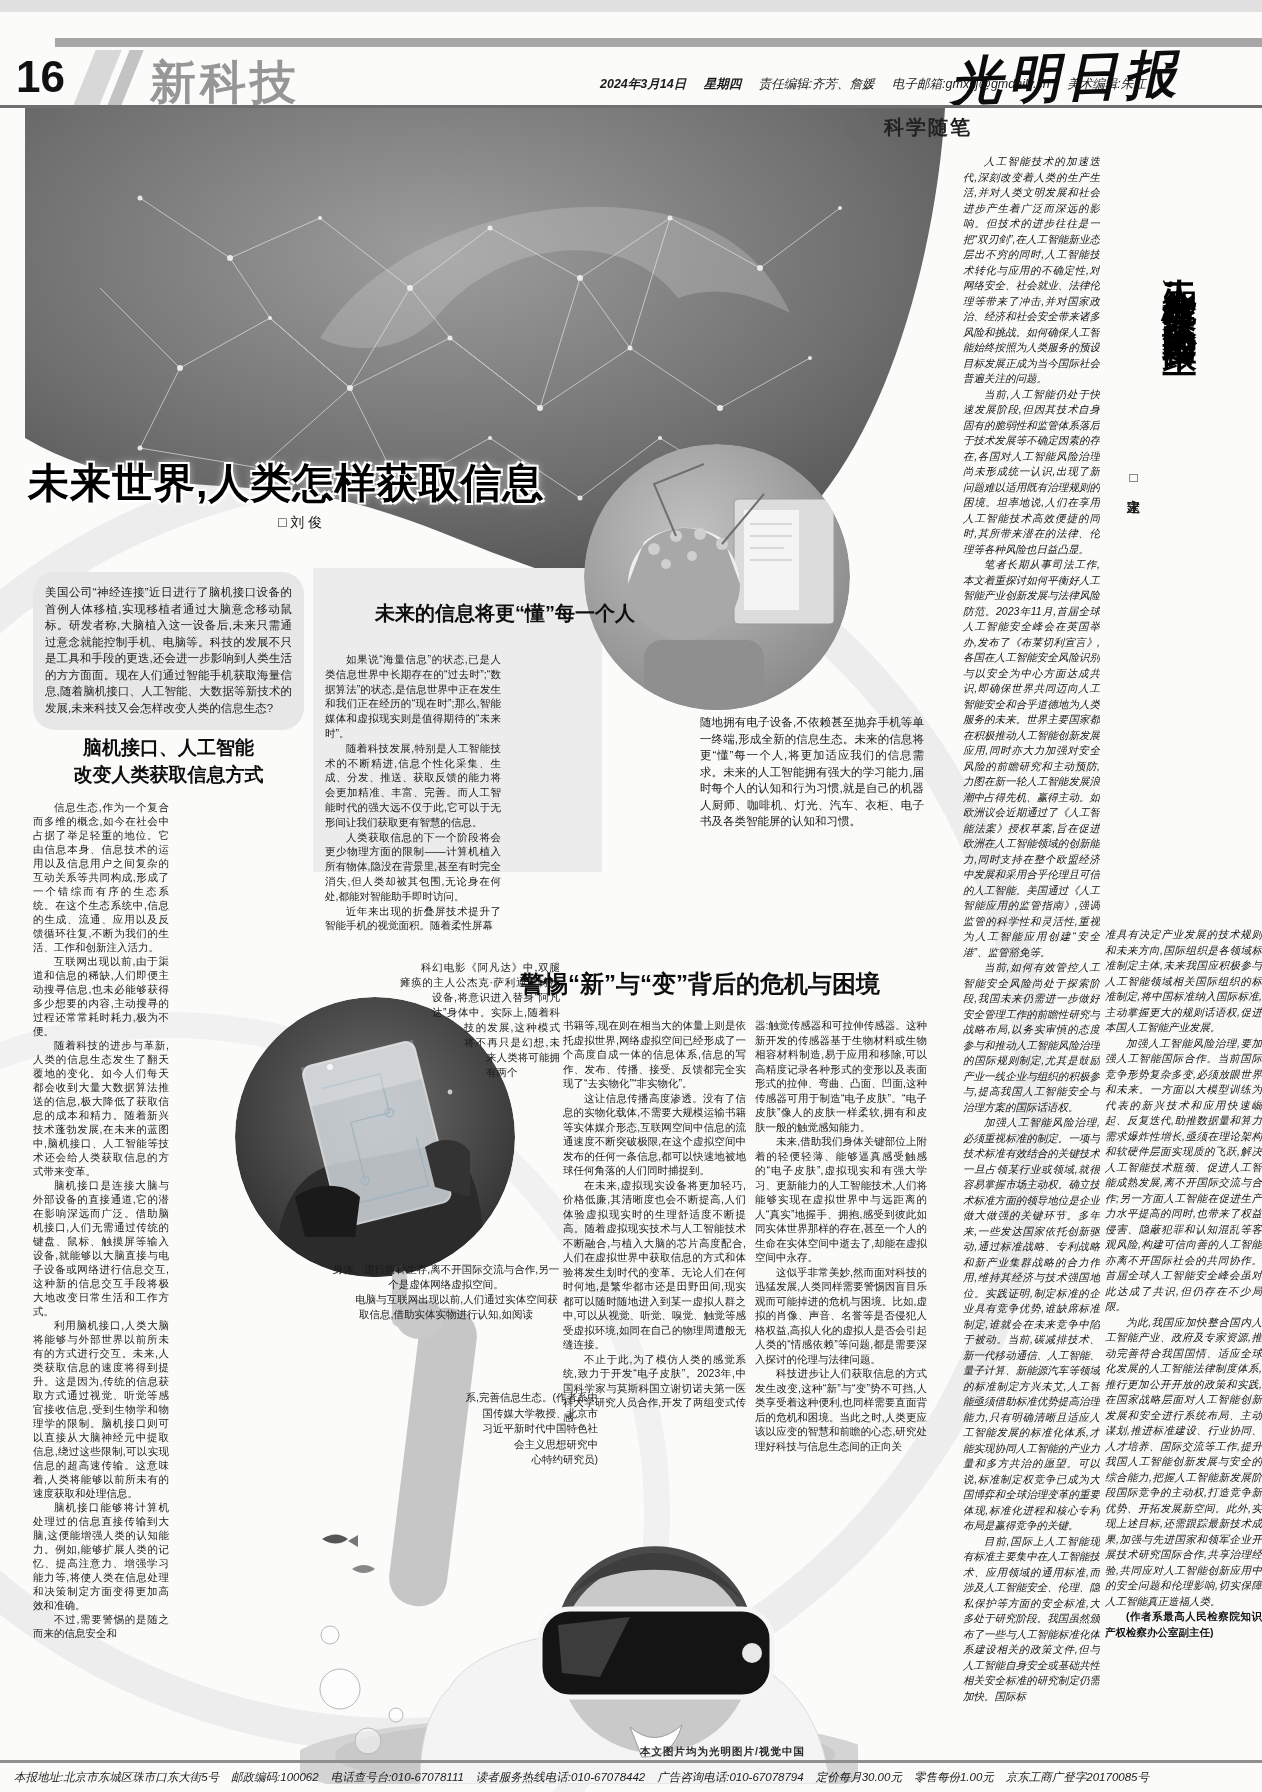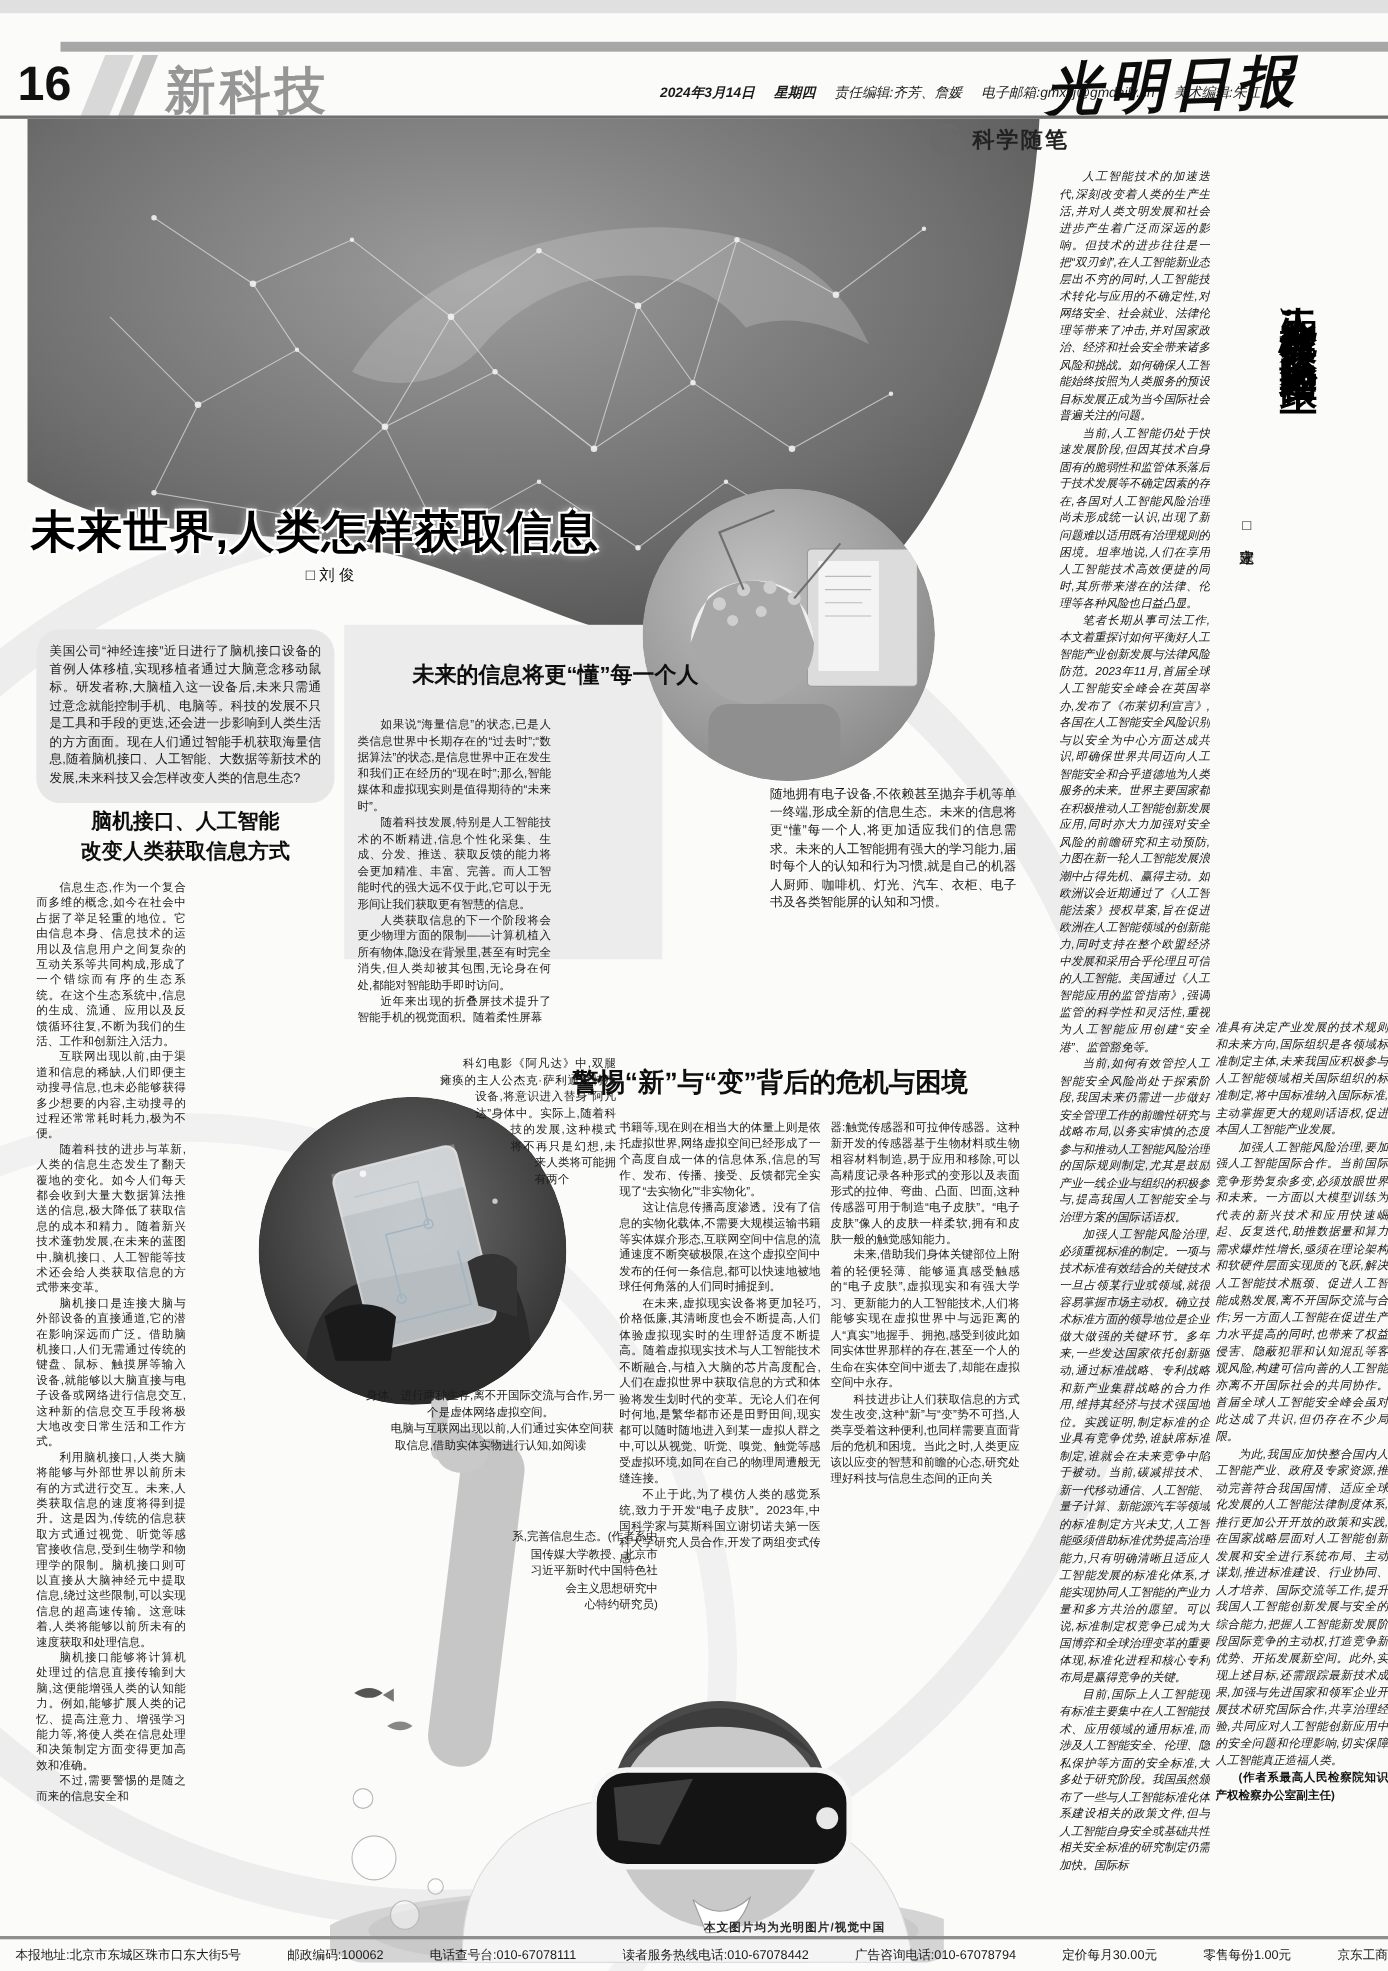--- a/index.html
+++ b/index.html
@@ -57,21 +57,21 @@
   
   .spL{float:left;clear:left;}
   .spR{float:right;clear:right;}
   
   .centerblk{text-align:center;}
   .wedge{text-align:right;}
   
   .photocap{position:absolute;left:640px;top:1733px;z-index:4;font-size:10.5px;font-weight:bold;color:#2a2a2a;letter-spacing:1px;}
   .footbar{position:absolute;left:0;top:1748px;width:1262px;height:3px;background:#8f8f8f;z-index:5;}
   .footer{position:absolute;left:14px;top:1758px;width:1240px;z-index:5;font-size:11.5px;color:#1a1a1a;
-          display:flex;gap:42px;white-space:nowrap;font-weight:bold;}
+          display:flex;gap:12px;white-space:nowrap;font-weight:bold;font-style:italic;}
   .footer span{font-weight:normal;}
 </style>
 </head>
 <body>
 
 <div id="page" data-name="newspaper-page">
 
   <div class="arc arc1" data-name="swoosh-arc-decoration"></div>
   <div class="arc arc2" data-name="swoosh-arc-decoration-2"></div>
 
@@ -267,20 +267,21 @@
 
   <div class="col" style="left:563px;top:1006px;width:183px;height:528px;line-height:14.5px;" data-name="beware-column-1">
       <p class="cont">书籍等,现在则在相当大的体量上则是依托虚拟世界,网络虚拟空间已经形成了一个高度自成一体的信息体系,信息的写作、发布、传播、接受、反馈都完全实现了“去实物化”“非实物化”。</p>
       <p>这让信息传播高度渗透。没有了信息的实物化载体,不需要大规模运输书籍等实体媒介形态,互联网空间中信息的流通速度不断突破极限,在这个虚拟空间中发布的任何一条信息,都可以快速地被地球任何角落的人们同时捕捉到。</p>
       <p>在未来,虚拟现实设备将更加轻巧,价格低廉,其清晰度也会不断提高,人们体验虚拟现实时的生理舒适度不断提高。随着虚拟现实技术与人工智能技术不断融合,与植入大脑的芯片高度配合,人们在虚拟世界中获取信息的方式和体验将发生划时代的变革。无论人们在何时何地,是繁华都市还是田野田间,现实都可以随时随地进入到某一虚拟人群之中,可以从视觉、听觉、嗅觉、触觉等感受虚拟环境,如同在自己的物理周遭般无缝连接。</p>
       <p>不止于此,为了模仿人类的感觉系统,致力于开发“电子皮肤”。2023年,中国科学家与莫斯科国立谢切诺夫第一医科大学研究人员合作,开发了两组变式传感</p>
     </div>
   <div class="col" style="left:755px;top:1006px;width:172px;height:528px;line-height:14.5px;" data-name="beware-column-2">
       <p class="cont">器:触觉传感器和可拉伸传感器。这种新开发的传感器基于生物材料或生物相容材料制造,易于应用和移除,可以高精度记录各种形式的变形以及表面形式的拉伸、弯曲、凸面、凹面,这种传感器可用于制造“电子皮肤”。“电子皮肤”像人的皮肤一样柔软,拥有和皮肤一般的触觉感知能力。</p>
       <p>未来,借助我们身体关键部位上附着的轻便轻薄、能够逼真感受触感的“电子皮肤”,虚拟现实和有强大学习、更新能力的人工智能技术,人们将能够实现在虚拟世界中与远距离的人“真实”地握手、拥抱,感受到彼此如同实体世界那样的存在,甚至一个人的生命在实体空间中逝去了,却能在虚拟空间中永存。</p>
+      <p>这似乎非常美妙,然而面对科技的迅猛发展,人类同样需要警惕因盲目乐观而可能掉进的危机与困境。比如,虚拟的肖像、声音、名誉等是否侵犯人格权益,高拟人化的虚拟人是否会引起人类的“情感依赖”等问题,都是需要深入探讨的伦理与法律问题。</p>
       <p>科技进步让人们获取信息的方式发生改变,这种“新”与“变”势不可挡,人类享受着这种便利,也同样需要直面背后的危机和困境。当此之时,人类更应该以应变的智慧和前瞻的心态,研究处理好科技与信息生态间的正向关</p>
     </div>
 
   <div class="imgzone" style="left:300px;top:1245px;width:558px;height:527px;" data-name="vr-child-photo">
     <svg width="558" height="527" viewBox="0 0 558 527">
       <ellipse cx="285" cy="505" rx="295" ry="46" fill="#d4d4d4"></ellipse>
       <ellipse cx="285" cy="498" rx="250" ry="36" fill="#c4c4c4" opacity="0.7"></ellipse>
 
       <g>
         <rect x="104" y="50" width="58" height="300" rx="28" fill="#c6c6c6" transform="rotate(7 133 200)"></rect>

